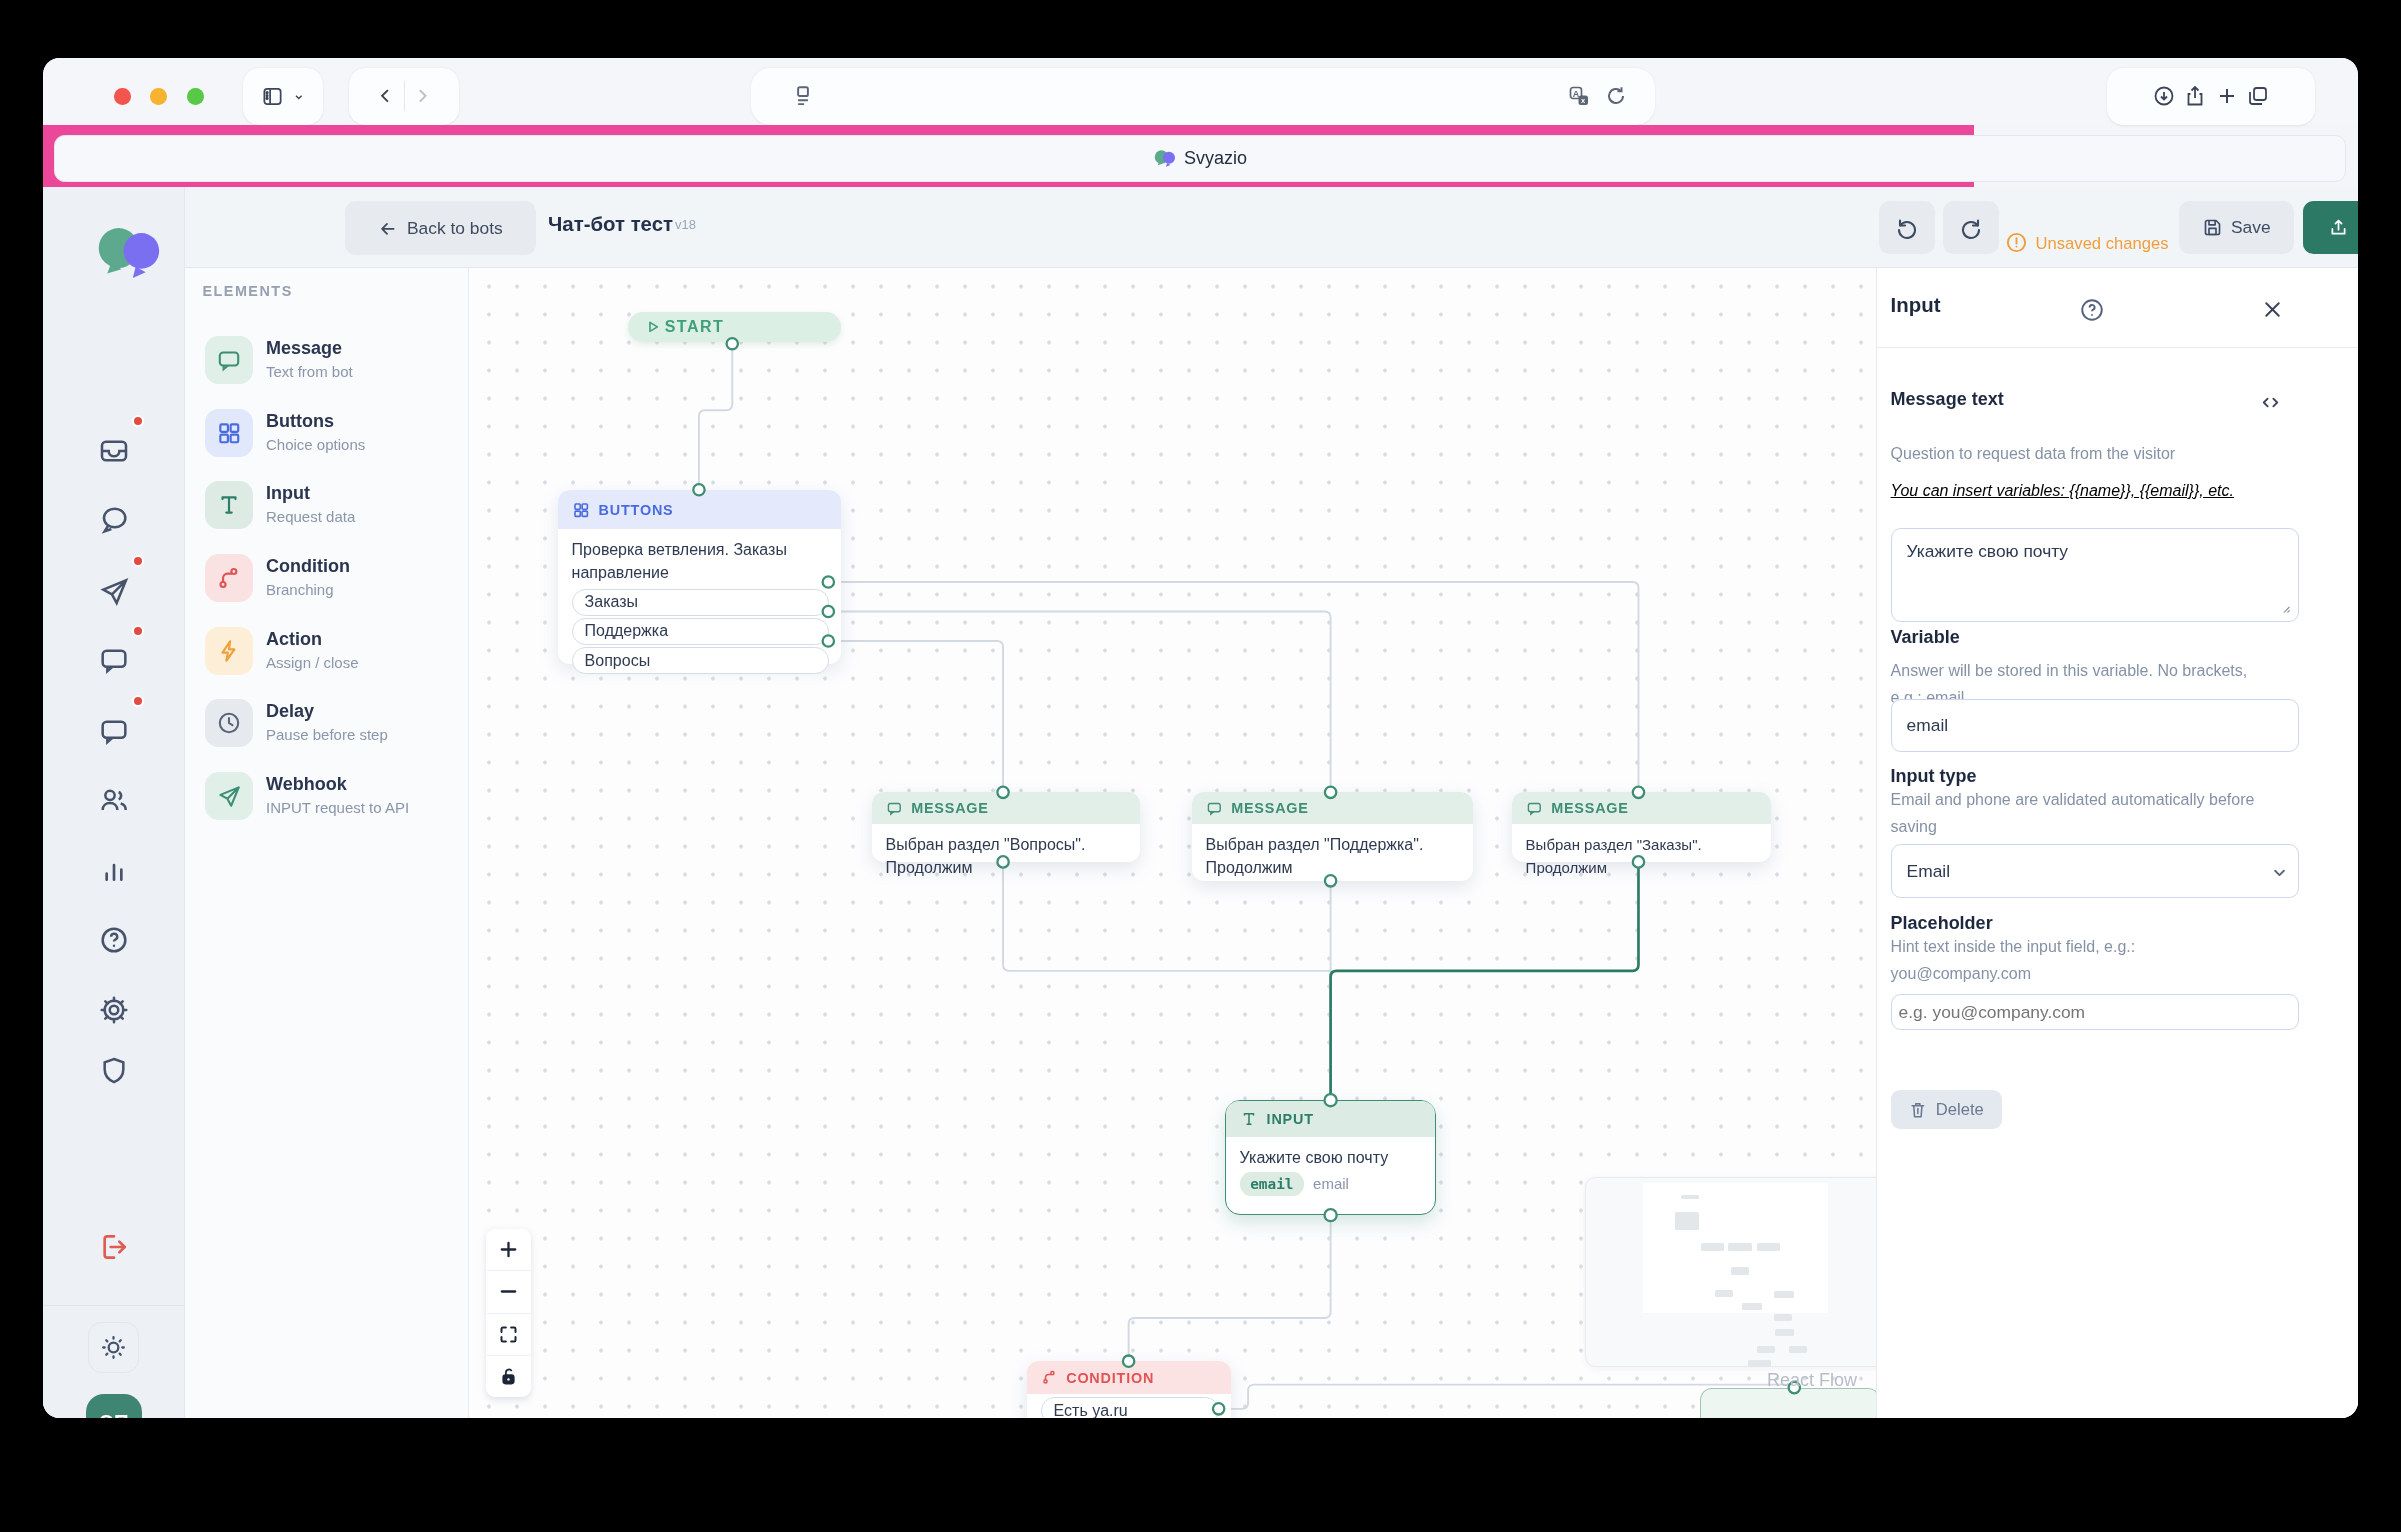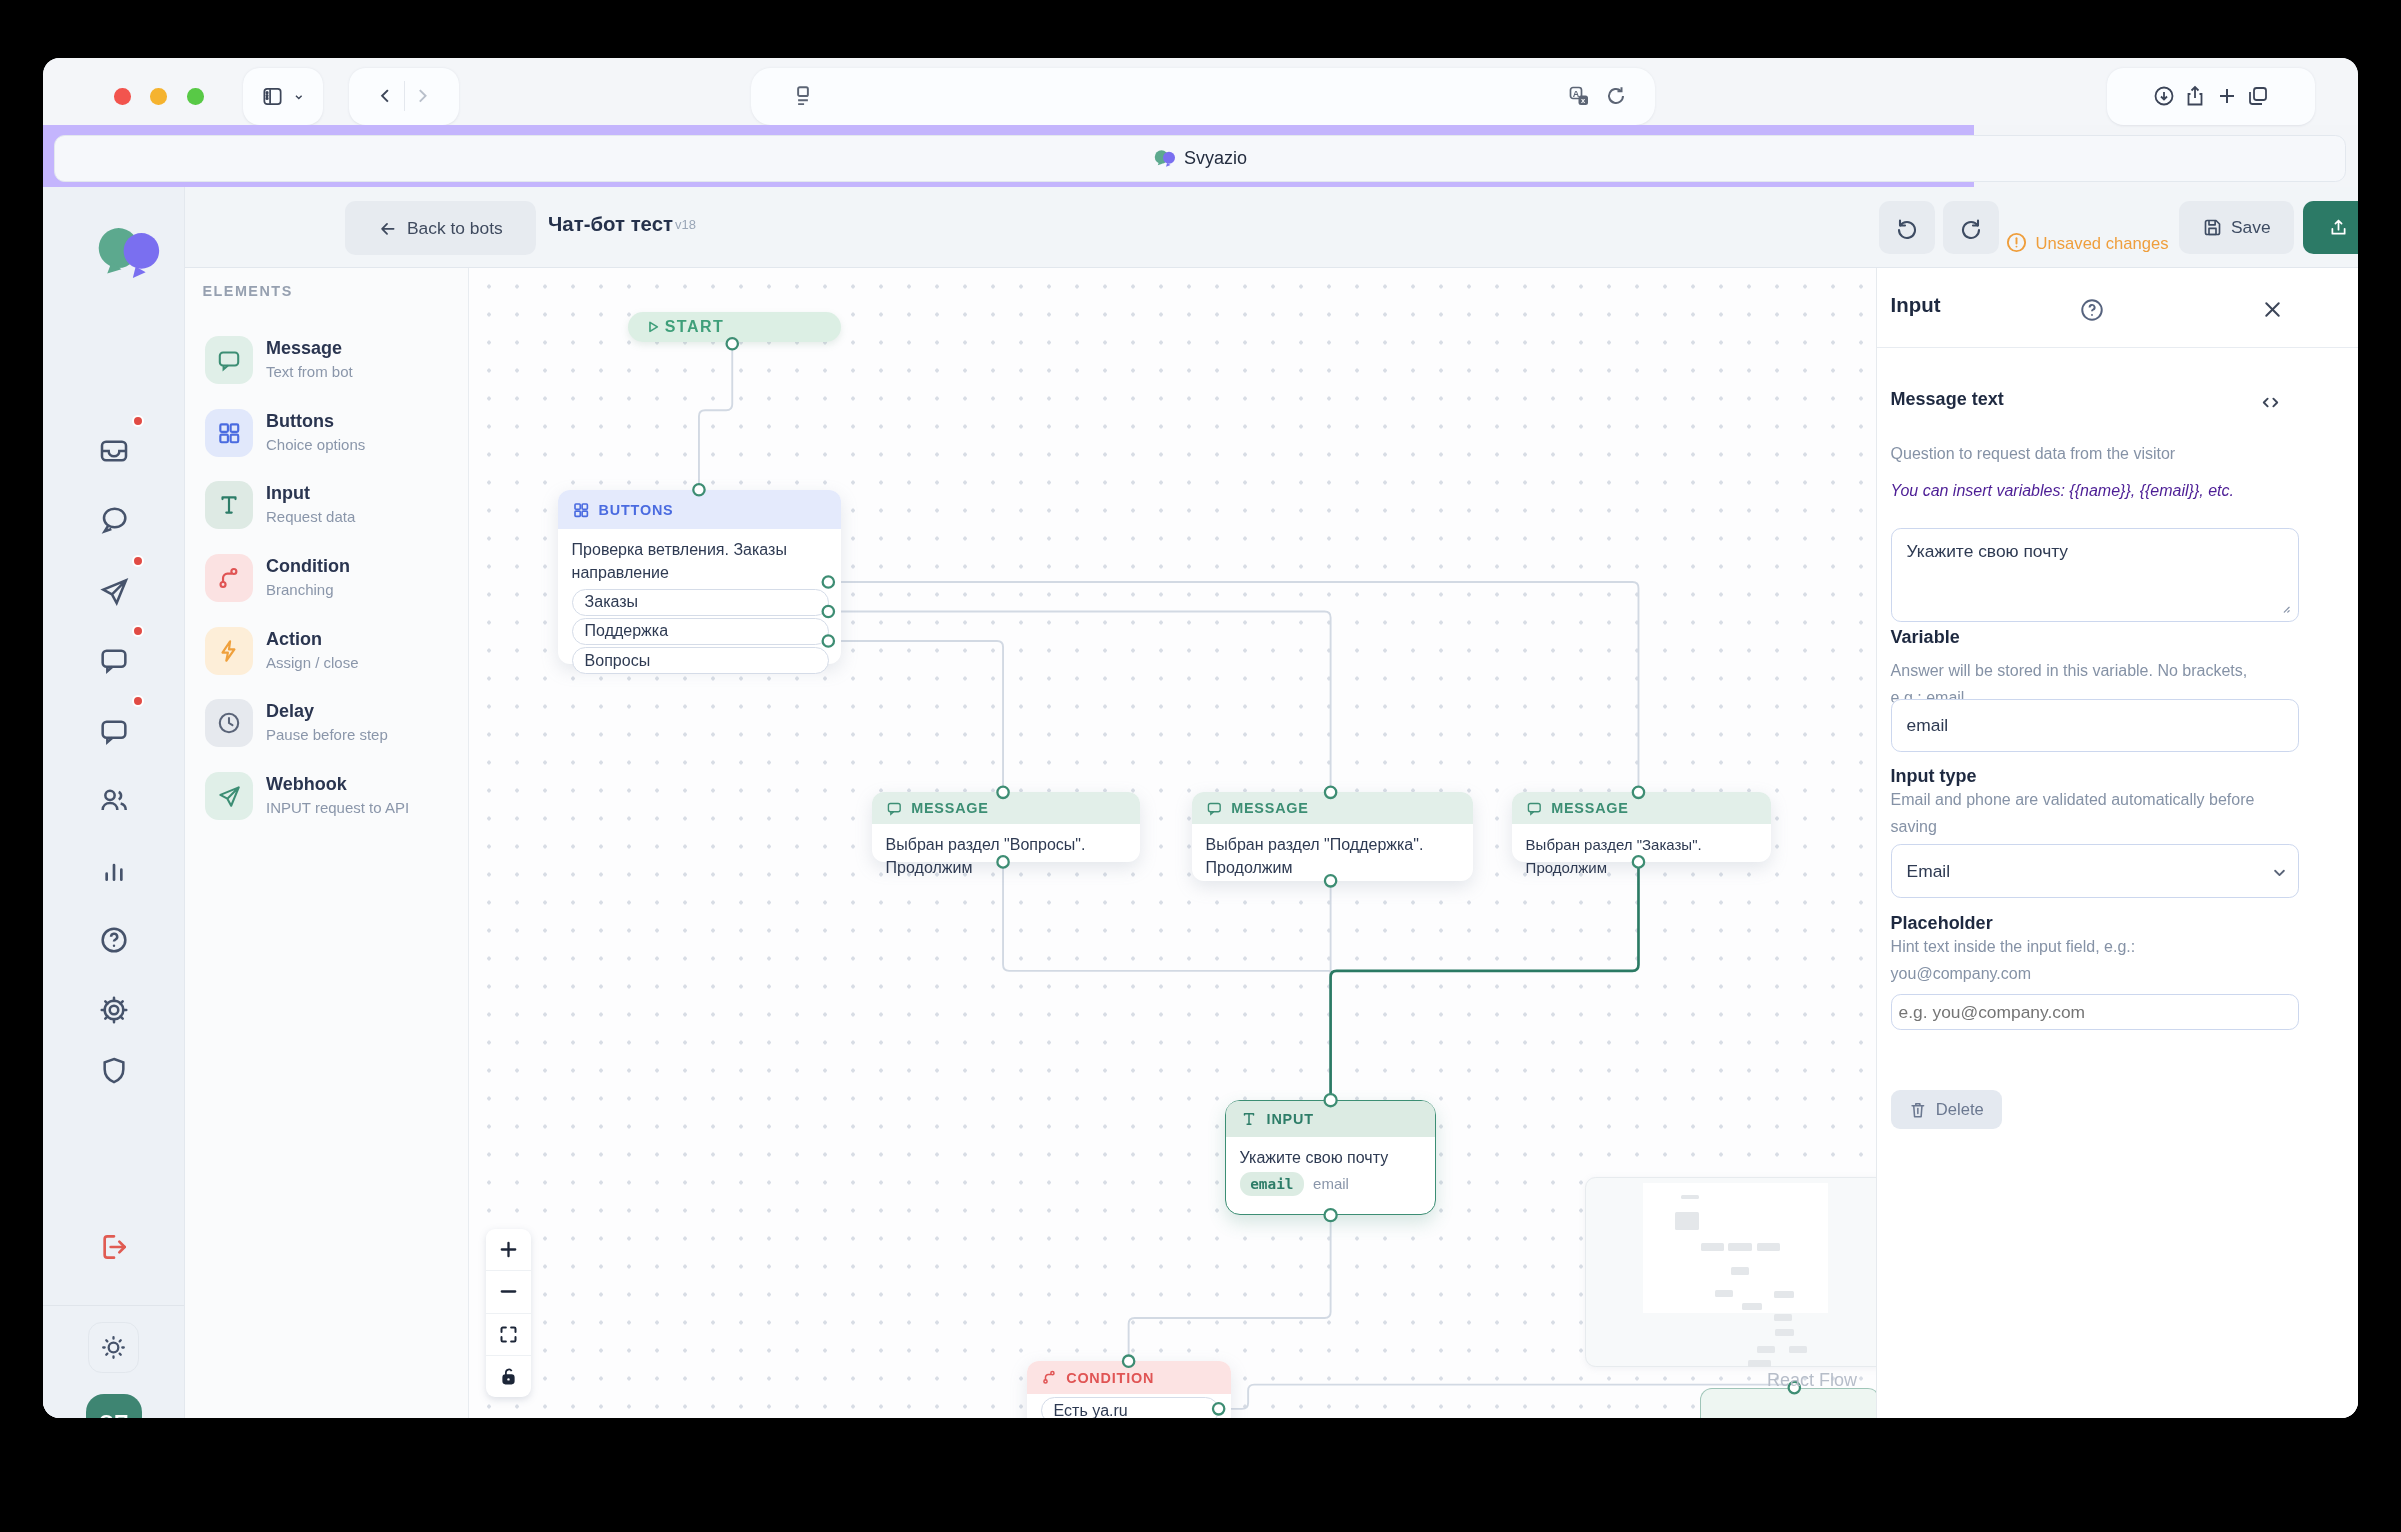--- a/index.html
+++ b/index.html
@@ -10,21 +10,21 @@
   .window { position:absolute; left:43px; top:58px; width:2315px; height:1360px;
     background:#f3f5f8; border-radius:16.6px; overflow:hidden; }
 
   
   .toolbar { position:absolute; left:0; top:0; width:2315px; height:67px; background:#f4f6f9; }
   .tlight { position:absolute; top:30px; width:16.6px; height:16.6px; border-radius:50%; }
   .chromebtn { position:absolute; top:9.8px; height:57px; background:#fbfdff; border-radius:16.6px;
     box-shadow:0 0.8px 2.3px rgba(90,100,120,.12); display:flex; align-items:center; justify-content:center; gap:7.6px; color:#3c4558; }
   .urlbar { position:absolute; left:708px; top:9.8px; width:904px; height:57px; background:#fbfdff; border-radius:19.7px;
     box-shadow:0 0.8px 2.3px rgba(90,100,120,.10); color:#5c6575; }
-  .tabstrip { position:absolute; left:0; top:67px; width:1931px; height:63px; background:#c4b5fd; border-bottom:0.8px solid #e0e4ea; }
+  .tabstrip { position:absolute; left:0; top:67px; width:1931px; height:63px; background:#ec4899; border-bottom:0.8px solid #e0e4ea; }
   .tabpill { position:absolute; left:11.3px; top:9.8px; width:2292px; height:47px; background:#f6f8fb; border:0.8px solid #e3e8ee;
     border-radius:10.6px; display:flex; align-items:center; justify-content:center; gap:7.6px; }
   .tabtitle { font-size:18px; color:#242d3f; }
 
   
   .app { position:absolute; left:0; top:129px; width:2315px; height:1231px; background:#f2f5f8; }
   .rail { position:absolute; left:0; top:0; width:142px; height:1231px; background:#edf1f6; border-right:0.8px solid #e3e8ee; }
   .railicon { position:absolute; left:48px; width:45px; height:45px; color:#46536b; display:flex; align-items:center; justify-content:center; }
   .raildot { position:absolute; width:12px; height:12px; background:#e14b44; border:2.3px solid #fff; border-radius:50%; }
   .appheader { position:absolute; left:142px; top:0; width:2173px; height:81px; border-bottom:0.8px solid #e2e7ed; }
@@ -72,21 +72,21 @@
     box-shadow:0 2.3px 7.6px rgba(130,145,165,.25); display:flex; flex-direction:column; }
   .zoombtn { flex:1; display:flex; align-items:center; justify-content:center; color:#1d2638; border-bottom:0.8px solid #eef1f4; }
   .zoombtn:last-child { border-bottom:none; }
 
   
   .rightpanel { position:absolute; left:1833px; top:81px; width:482px; height:1150px; background:#fff; border-left:0.8px solid #e6eaee; }
   .rp-title { position:absolute; left:13.6px; top:26px; font-size:20.4px; font-weight:bold; color:#1e2940; }
   .rp-div { position:absolute; left:0; top:79px; width:482px; height:0.8px; background:#e8ecf1; }
   .rp-label { position:absolute; left:13.6px; font-size:18px; font-weight:bold; color:#1e2940; }
   .rp-desc { position:absolute; left:13.6px; width:409px; font-size:16px; color:#8592a6; line-height:26.5px; white-space:pre-line; }
-  .rp-hint { position:absolute; left:13.6px; width:409px; font-size:16px; font-style:italic; color:#4c1d95; }
+  .rp-hint { position:absolute; left:13.6px; width:409px; font-size:16px; font-style:italic; color:#000000;text-decoration:underline; }
   .rp-box { position:absolute; left:13.6px; width:408px; border:1.1px solid #ccd7ee; border-radius:9.8px; background:#fff;
     font-size:17.4px; color:#2e3a52; font-family:"Liberation Sans",sans-serif; }
   .deletebtn { position:absolute; left:13.6px; top:822px; width:111px; height:39px; background:#e4e9f0; border-radius:9px;
     display:flex; align-items:center; justify-content:center; gap:7.6px; color:#6b7890; font-size:16.6px; }
 
   .badge-email { background:#dcece3; color:#2d7d68; font-family:"DejaVu Sans Mono",monospace; font-weight:bold;
     font-size:14.4px; padding:3.8px 10.6px; border-radius:11.3px; }
 </style>
 </head>
 <body>

